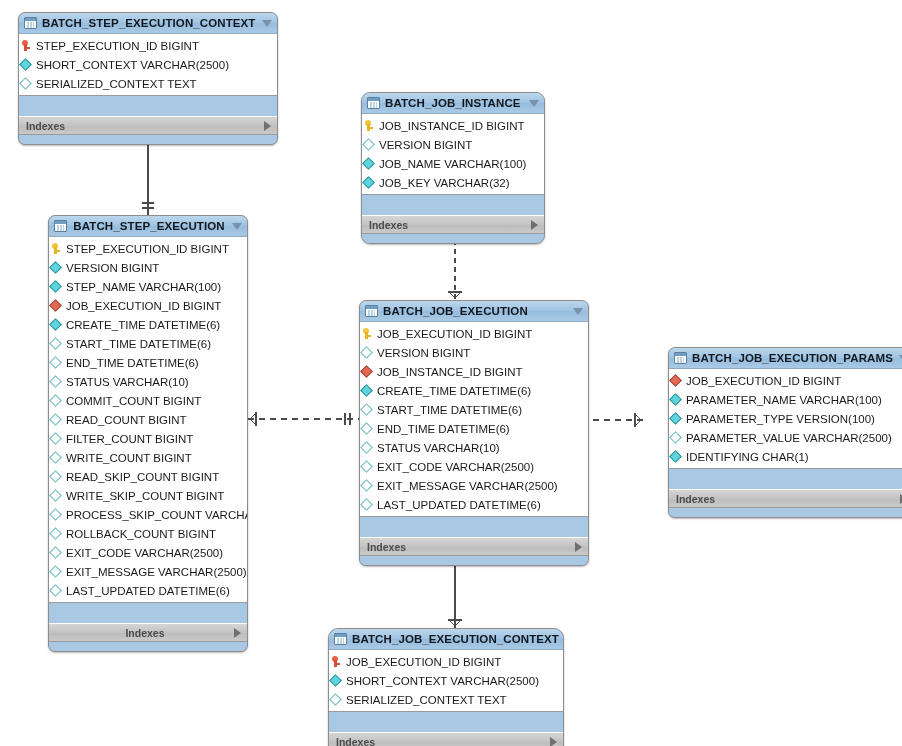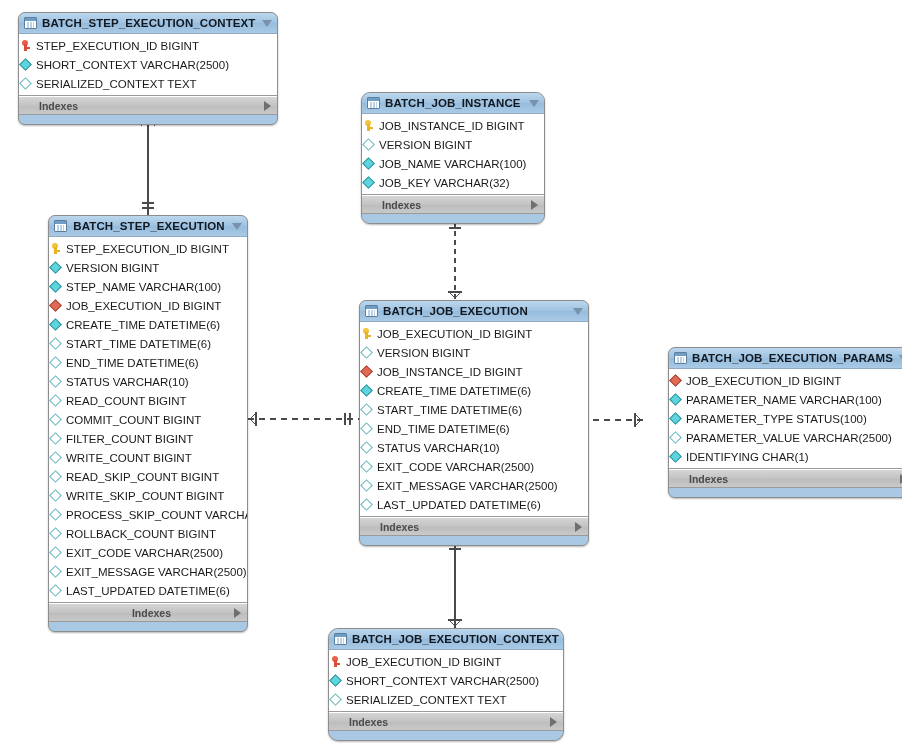--- a/index.html
+++ b/index.html
@@ -176,24 +176,25 @@
   .ic-key .kbit { background: #e8b421; }
   .ic-pkfk .khead { background: #e8604a; }
   .ic-pkfk .kshaft { background: #d94e38; }
   .ic-pkfk .kbit { background: #d94e38; }
 
   
   .tbl-indexes {
     height: 17px;
     display: flex;
     align-items: center;
-    padding: 0 6px 0 20px;
+    padding: 0 6px 0 7px;
     background: linear-gradient(to bottom, #d5d5d5 0%, #c3c3c3 50%, #bcbcbc 52%, #c9c9c9 100%);
     border-top: 1px solid #ffffff;
     border-bottom: 1px solid #9a9a9a;
+    margin-top: 20px;
   }
   .idx-label {
     font-size: 10.5px;
     font-weight: bold;
     color: #4a4a4a;
     flex: 1 1 auto;
   }
   .idx-arrow {
     width: 0; height: 0;
     border-top: 5px solid transparent;
@@ -408,27 +409,27 @@
           <div class="tbl-col">
             <span class="col-icon ic-null">
               <span class="ic-diamond"></span>
             </span>
             <span class="col-label">STATUS VARCHAR(10)</span>
           </div>
           <div class="tbl-col">
             <span class="col-icon ic-null">
               <span class="ic-diamond"></span>
             </span>
+            <span class="col-label">COMMIT_COUNT BIGINT</span>
+          </div>
+          <div class="tbl-col">
+            <span class="col-icon ic-null">
+              <span class="ic-diamond"></span>
+            </span>
             <span class="col-label">READ_COUNT BIGINT</span>
-          </div>
-          <div class="tbl-col">
-            <span class="col-icon ic-null">
-              <span class="ic-diamond"></span>
-            </span>
-            <span class="col-label">COMMIT_COUNT BIGINT</span>
           </div>
           <div class="tbl-col">
             <span class="col-icon ic-null">
               <span class="ic-diamond"></span>
             </span>
             <span class="col-label">FILTER_COUNT BIGINT</span>
           </div>
           <div class="tbl-col">
             <span class="col-icon ic-null">
               <span class="ic-diamond"></span>
@@ -580,21 +581,21 @@
           <div class="tbl-col">
             <span class="col-icon ic-notnull">
               <span class="ic-diamond"></span>
             </span>
             <span class="col-label">PARAMETER_NAME VARCHAR(100)</span>
           </div>
           <div class="tbl-col">
             <span class="col-icon ic-notnull">
               <span class="ic-diamond"></span>
             </span>
-            <span class="col-label">PARAMETER_TYPE STATUS(100)</span>
+            <span class="col-label">PARAMETER_TYPE VERSION(100)</span>
           </div>
           <div class="tbl-col">
             <span class="col-icon ic-null">
               <span class="ic-diamond"></span>
             </span>
             <span class="col-label">PARAMETER_VALUE VARCHAR(2500)</span>
           </div>
           <div class="tbl-col">
             <span class="col-icon ic-notnull">
               <span class="ic-diamond"></span>

